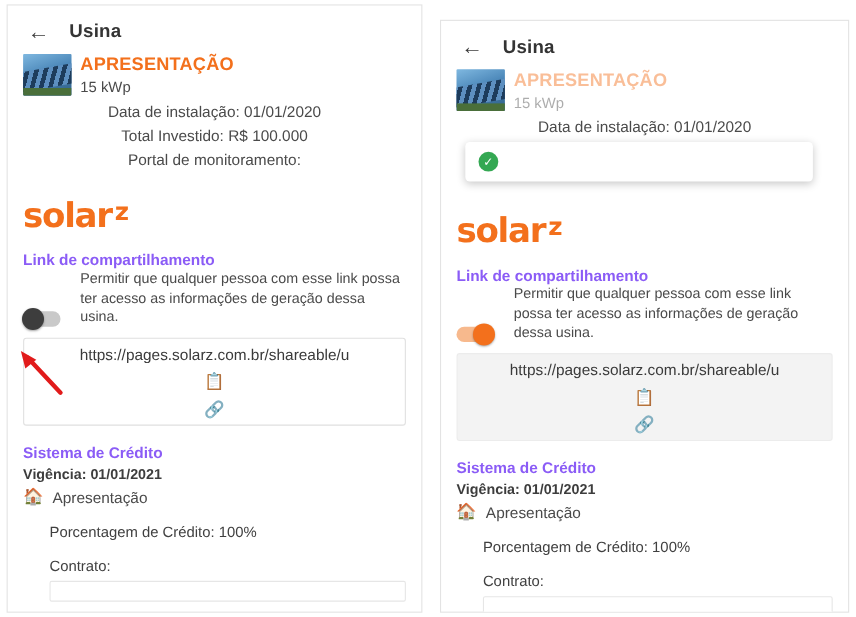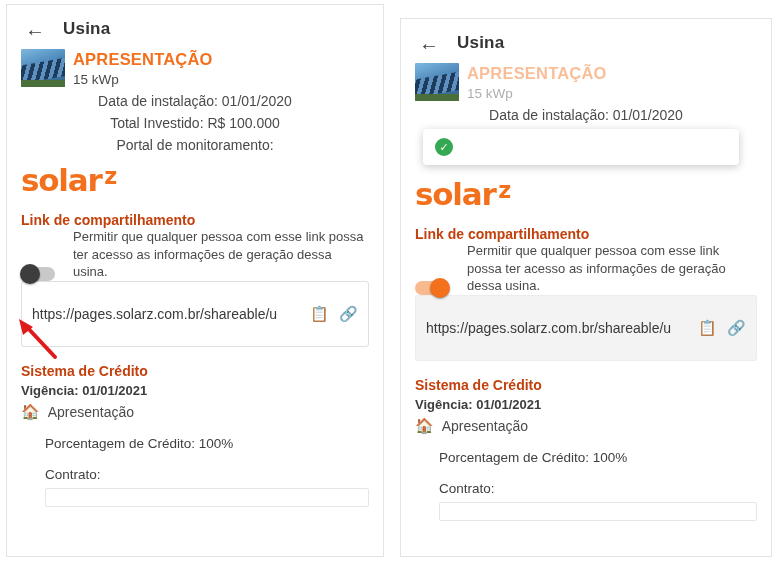--- a/index.html
+++ b/index.html
@@ -102,36 +102,36 @@
 
   .info-line {
     font-size: 14px;
     color: #4a4a4a;
     margin-top: 6px;
     text-align: center;
   }
 
   
   .solarz {
-    margin-top: 12px;
+    margin-top: 28px;
     font-size: 31px;
     font-weight: bold;
     color: #f3701c;
     letter-spacing: -1.2px;
     line-height: 1;
     font-family: "DejaVu Sans", sans-serif;
   }
   .solarz .zed {
     display: inline-block;
     transform: scale(0.72) translateY(-5px);
     font-weight: bold;
   }
 
   .section-title {
-    color: #c2410c;
+    color: #8b5cf6;
     font-weight: bold;
     font-size: 14px;
     margin-top: 16px;
   }
 
   
   .toggle-row {
     display: flex;
     align-items: flex-end;
     gap: 18px;
@@ -165,27 +165,29 @@
   }
   .toggle-label {
     font-size: 13px;
     color: #4a4a4a;
     line-height: 1.35;
     max-width: 310px;
   }
 
   
   .link-field {
+    margin-top: 10px;
     display: flex;
     align-items: center;
     gap: 10px;
     border: 1px solid #e0e0e0;
     border-radius: 3px;
-    padding: 24px 10px;
+    padding: 6px 10px;
     background: #fff;
+    flex-direction: column;
   }
   .link-text {
     flex: 1;
     font-size: 14px;
     color: #3a3a3a;
     white-space: nowrap;
     overflow: hidden;
   }
   .icon-btn {
     color: #3a3a3a;

